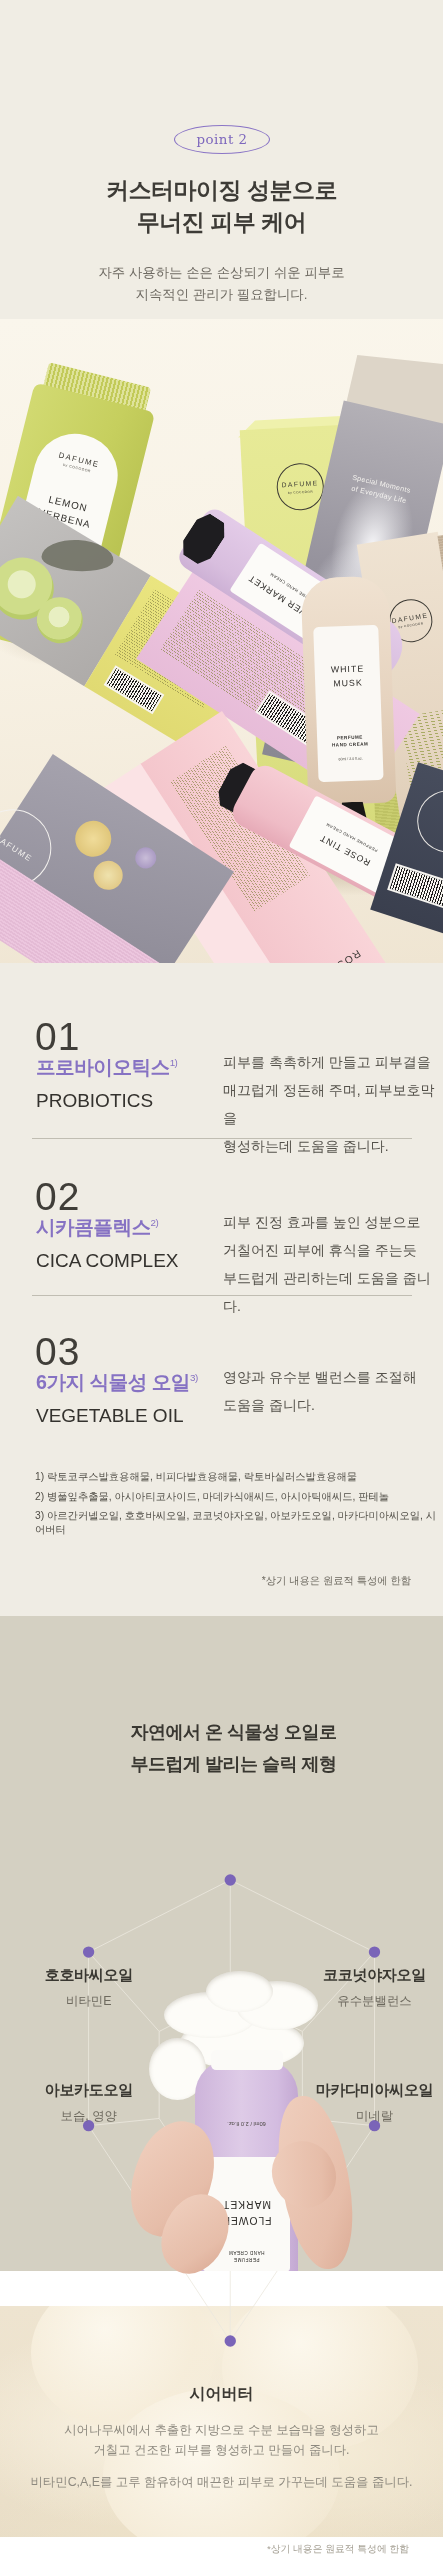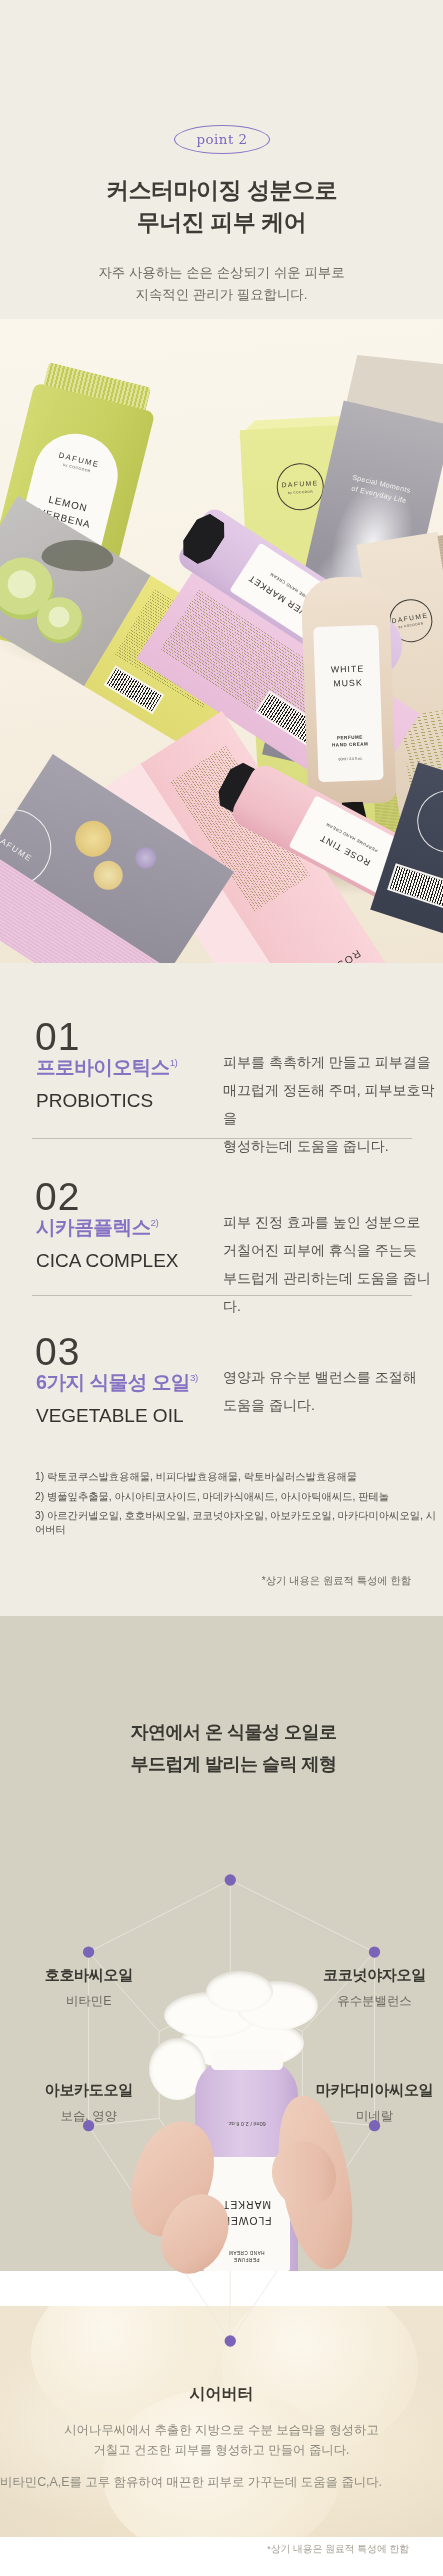--- a/index.html
+++ b/index.html
@@ -170,21 +170,21 @@
   .sec-shea { position:absolute; left:0; top:655px; width:443px; height:265px; background:
      radial-gradient(ellipse 70% 60% at 50% 10%, #f7efdd 0%, rgba(247,239,221,0) 60%),
      radial-gradient(ellipse 55% 55% at 28% 45%, #f9f2e2 0%, rgba(249,242,226,0) 70%),
      radial-gradient(ellipse 60% 50% at 72% 55%, #f5ecd7 0%, rgba(245,236,215,0) 70%),
      radial-gradient(ellipse 80% 60% at 50% 95%, #efe3c9 0%, rgba(239,227,201,0) 70%),
      linear-gradient(180deg,#eee4d0 0%,#ece1cb 55%,#e7dcc5 100%); overflow:hidden;margin-top:35px; }
   .shea-blob { position:absolute; background:radial-gradient(circle at 40% 35%, #fdf9ef 0%, #f6edda 60%, rgba(246,237,218,0) 100%);
      border-radius:50%; opacity:.9; }
   .shea-title { position:absolute; left:0; top:78px; width:443px; text-align:center; font-size:16px; font-weight:700; color:#3d3a34; z-index:4; }
   .shea-p1 { position:absolute; left:0; top:115px; width:443px; text-align:center; font-size:12.4px; line-height:19.6px; color:#8d897f; z-index:4; }
-  .shea-p2 { position:absolute; left:0; top:168px; width:443px; font-size:12.4px; color:#8d897f; z-index:4; }
+  .shea-p2 { position:absolute; left:0; top:168px; width:443px; text-align:center; font-size:12.4px; color:#8d897f; z-index:4; }
   .shea-note { position:absolute; right:34px; top:237px; font-size:9.8px; color:#a39e92; z-index:4; }
 
   
   .sec-outro { position:relative; width:443px; height:252px; background:#ffffff; }
 </style>
 </head>
 <body>
 
 <div class="page">
 

